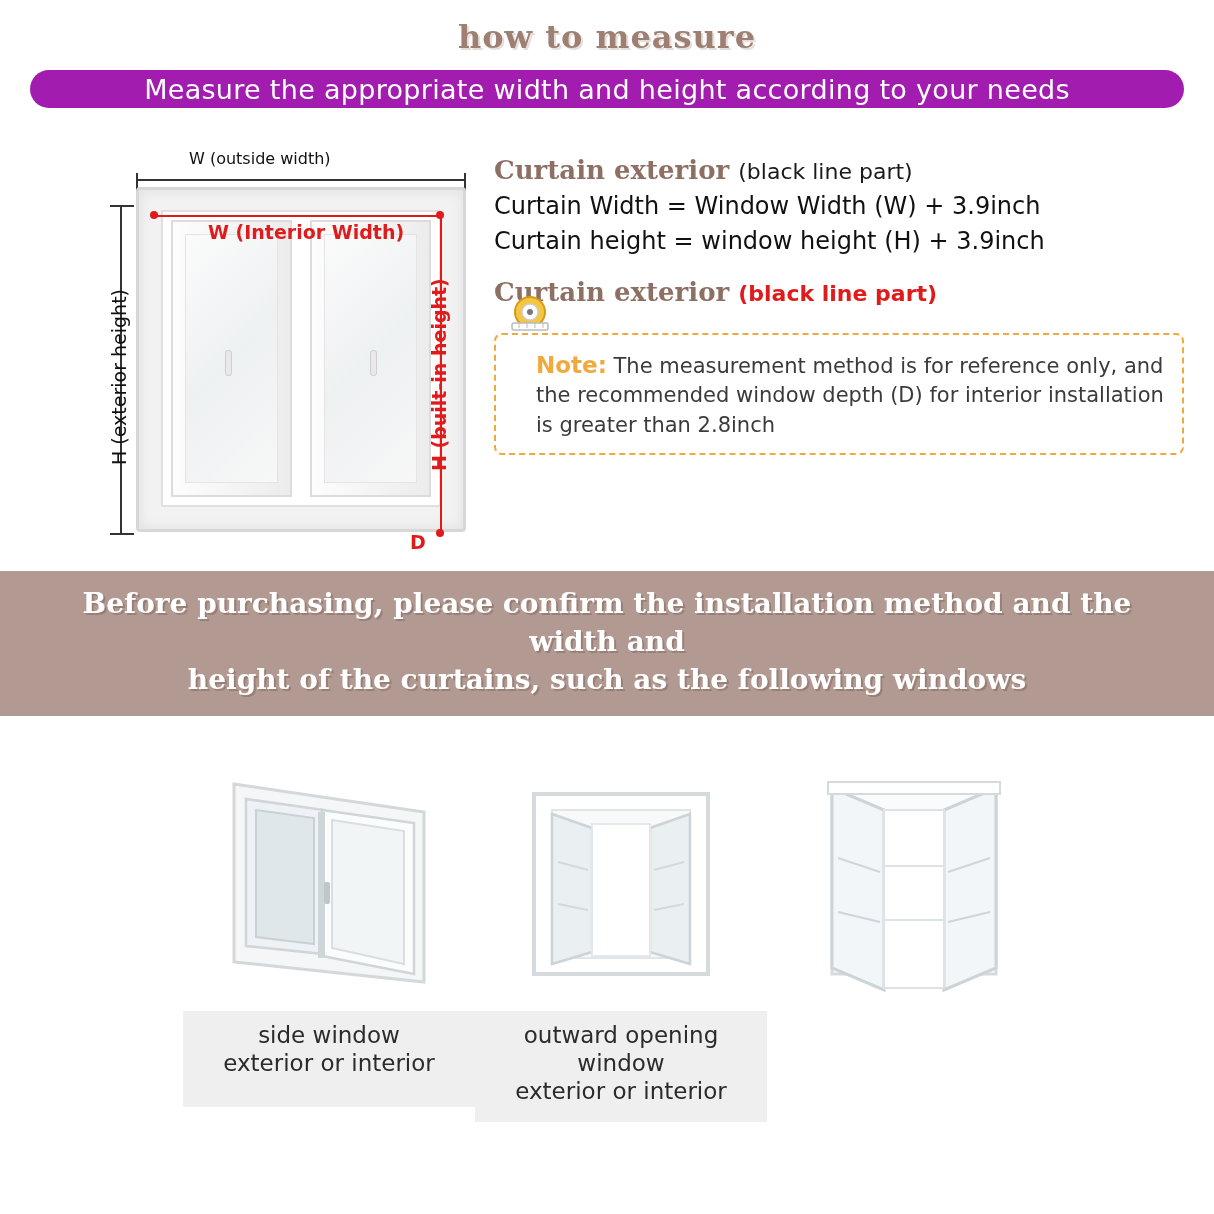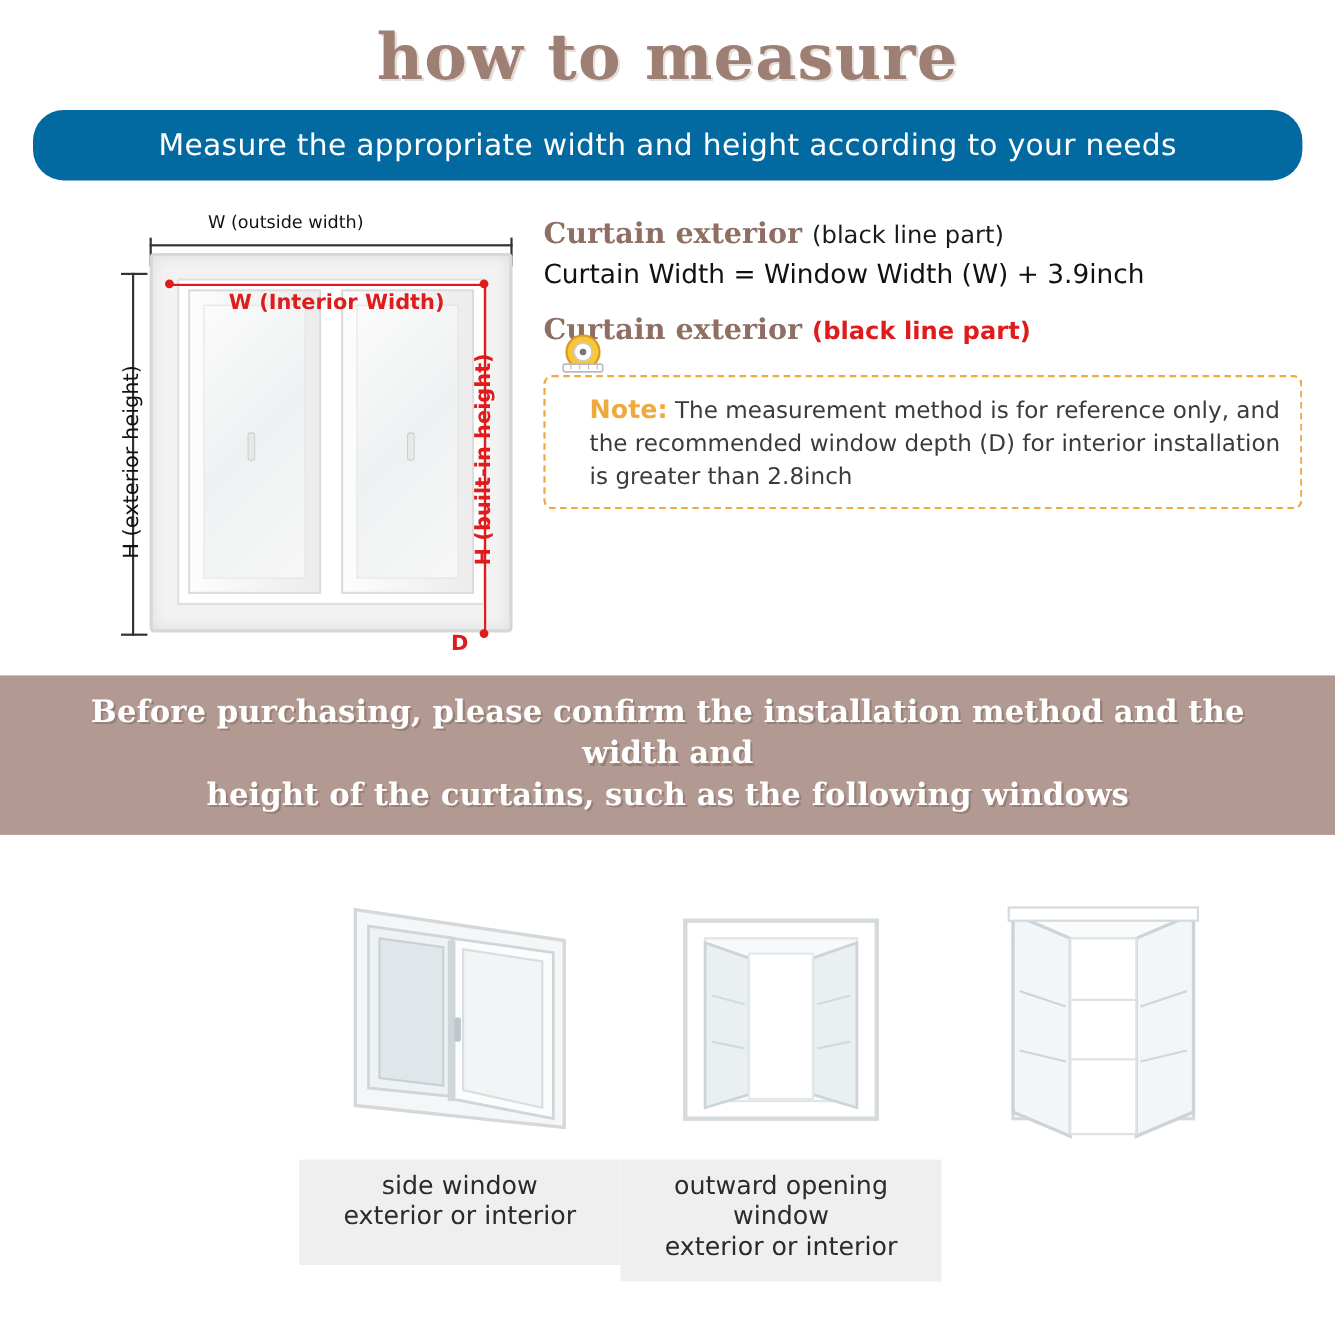--- a/index.html
+++ b/index.html
@@ -12,31 +12,31 @@
     color: #222;
     overflow: hidden;
     position: relative;
   }
 
   
   .title {
     text-align: center;
     font-family: "DejaVu Serif", serif;
     font-weight: bold;
-    font-size: 58px;
+    font-size: 32px;
     color: #9d7f74;
     letter-spacing: 1px;
     padding-top: 18px;
     text-shadow: 2px 2px 0 #e7ddd8;
   }
   .subtitle-bar {
-    margin: 14px 30px 4px 30px;
-    background: #0369a1;
+    margin: 14px 30px 17px 30px;
+    background: #a21caf;
     border-radius: 28px;
-    height: 64px;
+    height: 38px;
     display: flex;
     align-items: center;
     justify-content: center;
   }
   .subtitle-bar span {
     color: #ffffff;
     font-size: 27px;
     letter-spacing: 0.3px;
     font-family: "DejaVu Sans", sans-serif;
   }
@@ -205,21 +205,21 @@
     font-weight: bold;
     font-size: 28px;
     color: #ffffff;
     line-height: 1.35;
     text-shadow: 2px 2px 0 rgba(130,105,96,0.55);
   }
 
   
   .cards {
     display: flex;
-    justify-content: flex-end;
+    justify-content: center;
     padding: 30px 66px 0 66px;
     margin-left: 28px;
   }
   .card {
     width: 292px;
   }
   .card-img {
     height: 265px;
     background: #ffffff;
     position: relative;
@@ -290,20 +290,21 @@
   </div>
 
   <div class="right-col">
 
     <div>
       <div class="hdr">
         <span>Curtain exterior</span>
         <span class="sub-black">(black line part)</span>
       </div>
       <div class="formula">Curtain Width = Window Width (W) + 3.9inch</div>
+      <div class="formula">Curtain height = window height (H) + 3.9inch</div>
     </div>
 
     <div class="block2">
       <div class="hdr">
         <span>Curtain exterior</span>
         <span class="sub-red">(black line part)</span>
       </div>
     </div>
 
     <div class="note-box">

